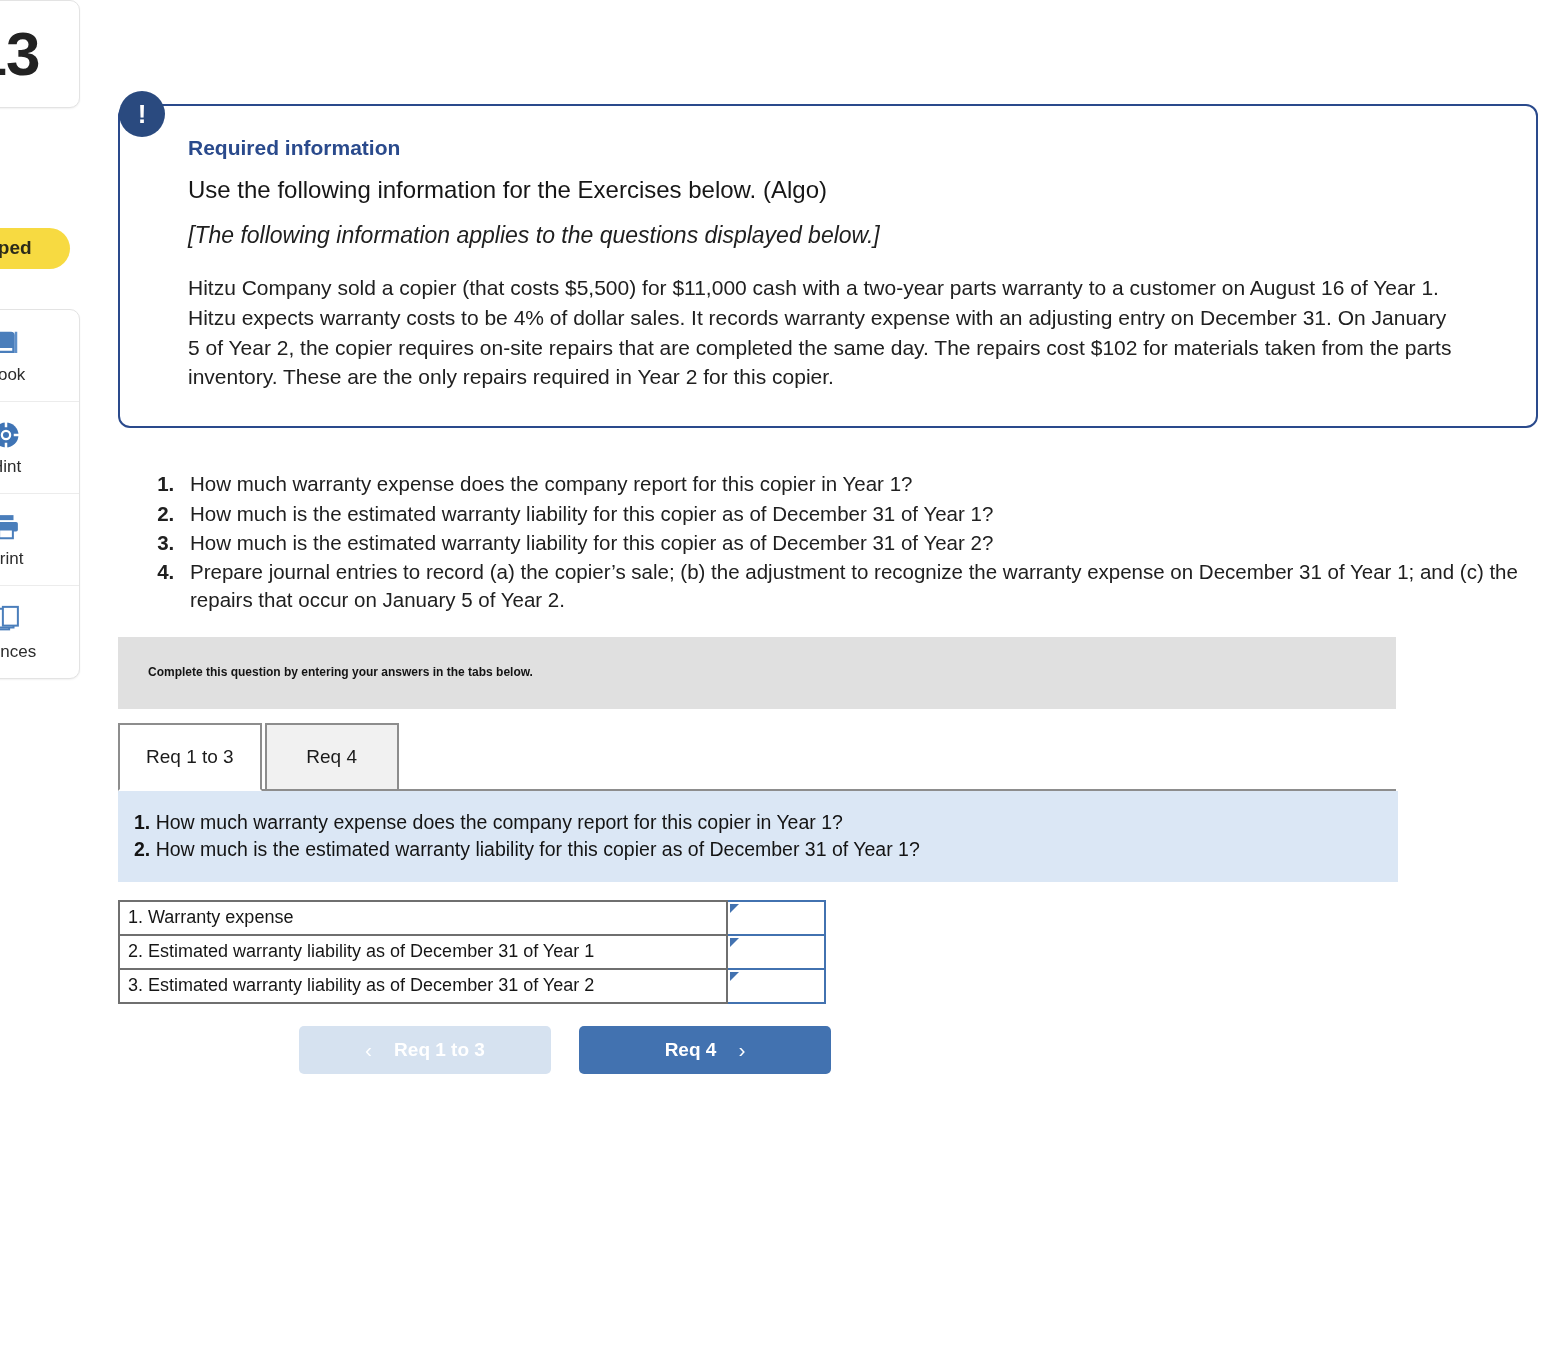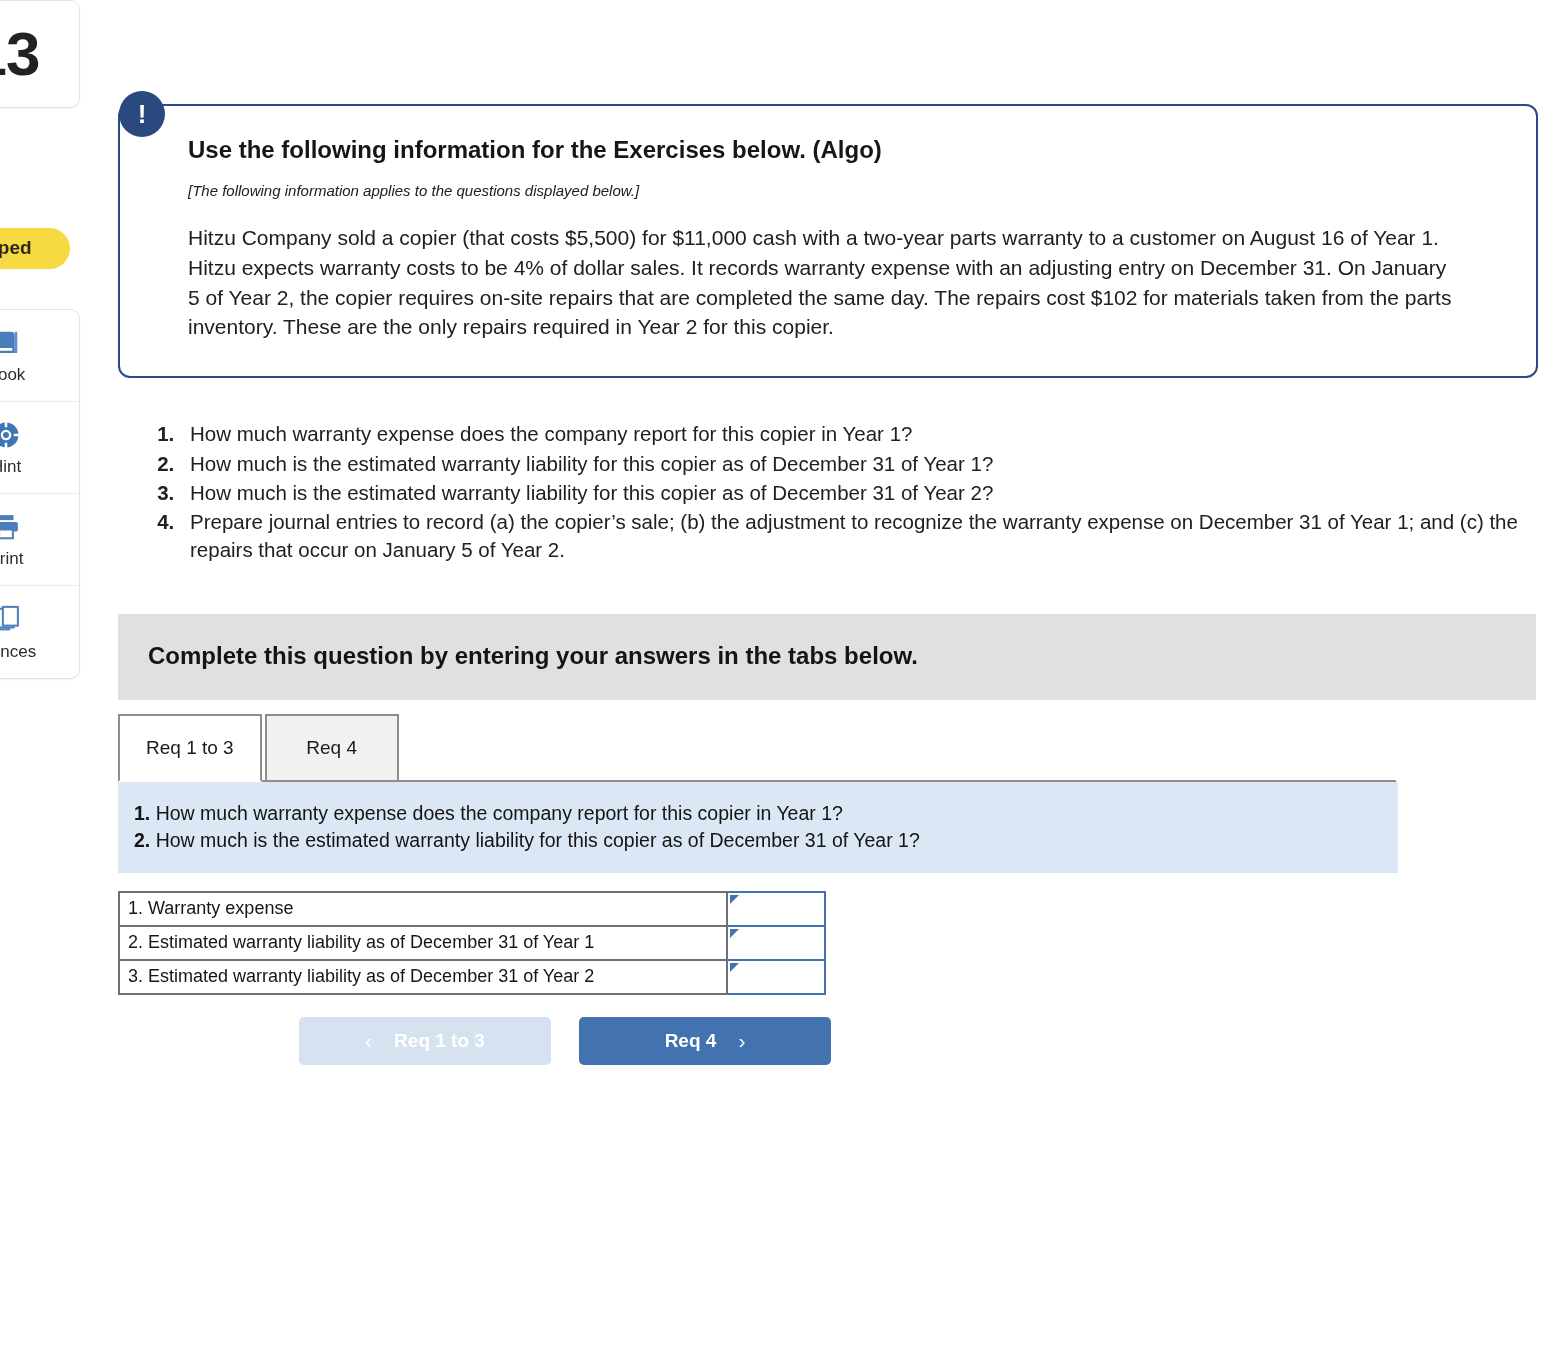--- a/index.html
+++ b/index.html
@@ -89,24 +89,24 @@
     z-index: 3;
   }
   .bang-mask {
     position: absolute; left: 10px; top: -2px;
     width: 28px; height: 24px; background: #fff; z-index: 2;
   }
   .req-label {
     color: #2a4a8c; font-weight: 700; font-size: 21px; margin: 0 0 16px 0;
   }
   .req-title {
-    font-size: 24px; font-weight: 700; color: #161616; margin: 0 0 18px 0;
+    font-size: 24px; font-weight: 400; color: #161616; margin: 0 0 18px 0;
   }
   .req-italic {
-    font-size: 15px; font-style: italic; color: #202020; margin: 0 0 24px 0;
+    font-size: 23px; font-style: italic; color: #202020; margin: 0 0 24px 0;
   }
   .req-body {
     font-size: 21px; line-height: 1.42; color: #202020; margin: 0;
     max-width: 1275px;
   }
 
   .ex-title {
     font-size: 25px; font-weight: 700; color: #161616;
     margin: 40px 0 0 0;
   }
@@ -115,25 +115,25 @@
     margin: 42px 0 0 0;
     padding-left: 62px;
     font-size: 20.5px;
     line-height: 1.38;
     color: #202020;
   }
   ol.reqs li { margin-bottom: 1px; padding-left: 10px; }
   ol.reqs li::marker { font-weight: 700; }
 
   .complete-bar {
-    margin-top: 49px;
-    width: 1418px;
+    margin-top: 22px;
+    width: 1278px;
     background: #e0e0e0;
     padding: 28px 0 30px 30px;
-    font-size: 24px; font-weight: 700; color: #141414;
+    font-size: 12px; font-weight: 700; color: #141414;
   }
 
   .tabs { margin-top: 14px; display: flex; align-items: flex-end; position: relative; }
   .tab {
     font-size: 19px;
     padding: 0 26px;
     height: 68px;
     display: flex; align-items: center; justify-content: center;
     border: 2px solid #8d8d8d;
     color: #1b1b1b;
@@ -268,20 +268,21 @@
 
   </div>
 </div>
 
 <div class="main">
 
   <div class="reqinfo-wrap">
     <div class="bang-mask"></div>
     <div class="bang">!</div>
     <div class="reqinfo-box">
+      <p class="req-label">Required information</p>
       <p class="req-title">Use the following information for the Exercises below. (Algo)</p>
       <p class="req-italic">[The following information applies to the questions displayed below.]</p>
       <p class="req-body">Hitzu Company sold a copier (that costs $5,500) for $11,000 cash with a two-year parts warranty to a customer on August 16 of Year 1. Hitzu expects warranty costs to be 4% of dollar sales. It records warranty expense with an adjusting entry on December 31. On January 5 of Year 2, the copier requires on-site repairs that are completed the same day. The repairs cost $102 for materials taken from the parts inventory. These are the only repairs required in Year 2 for this copier.</p>
     </div>
   </div>
 
 
   <ol class="reqs">
     <li>How much warranty expense does the company report for this copier in Year 1?</li>
     <li>How much is the estimated warranty liability for this copier as of December 31 of Year 1?</li>

